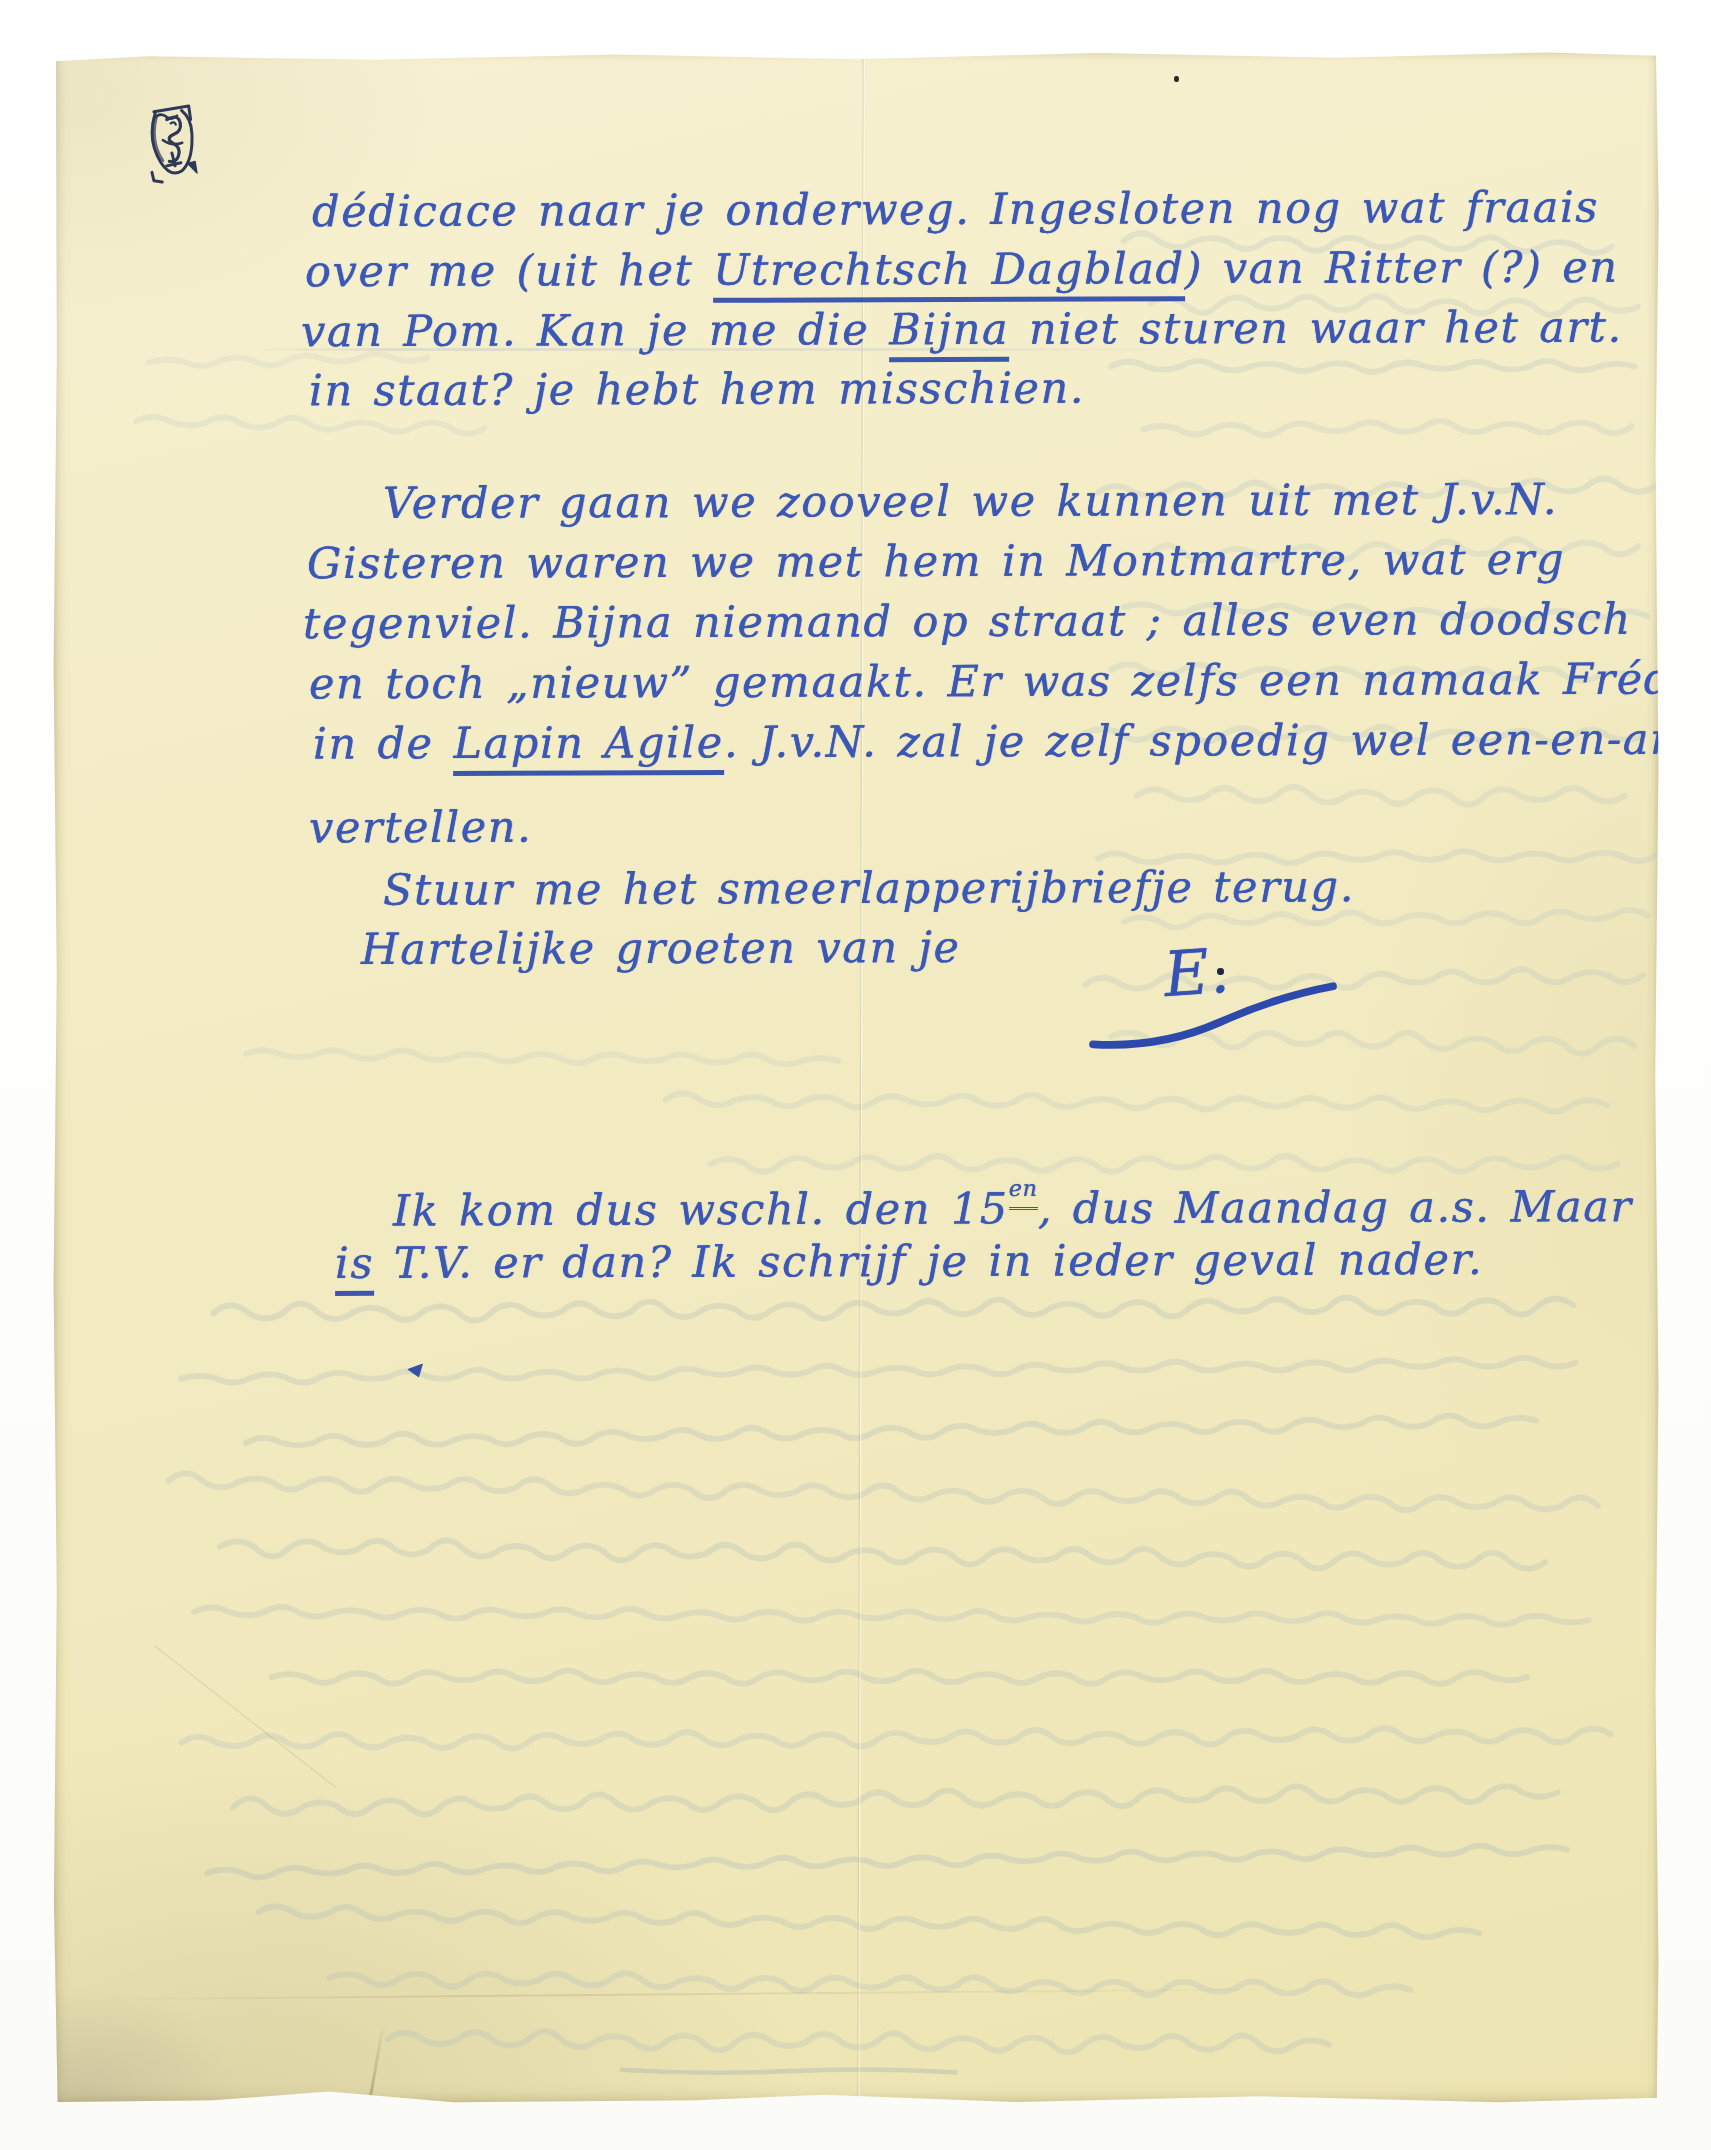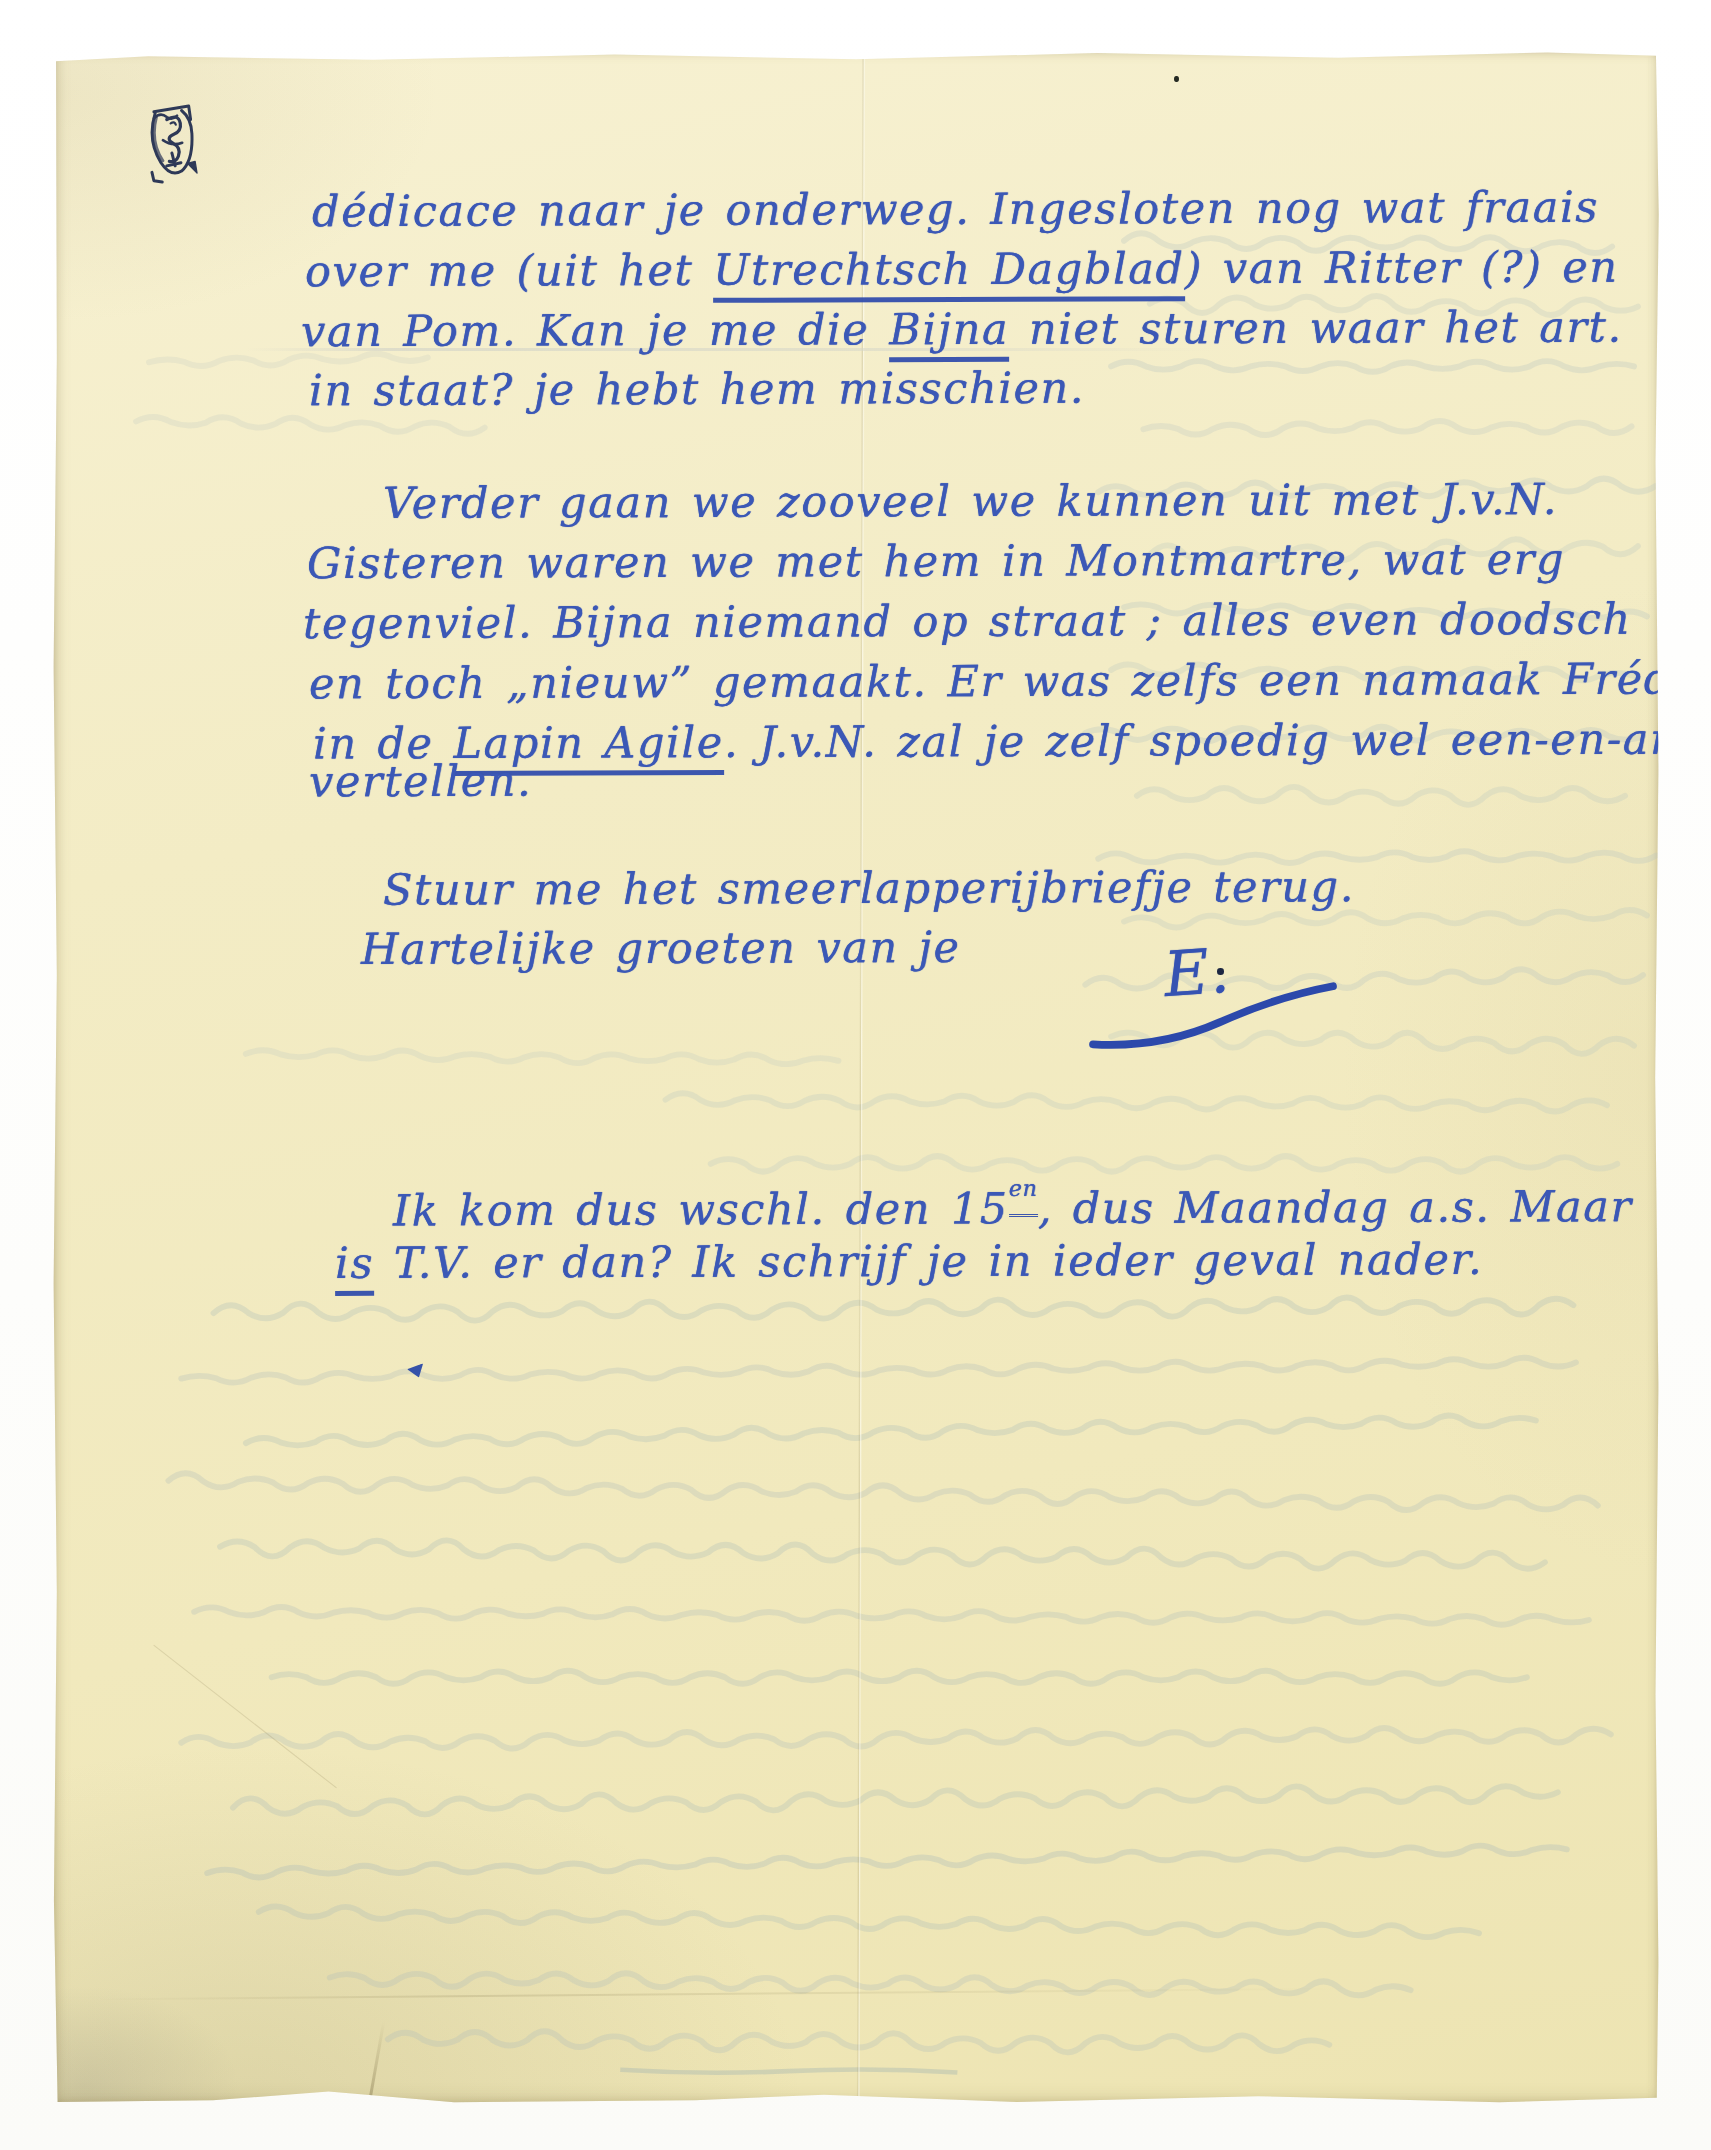--- a/index.html
+++ b/index.html
@@ -59,21 +59,21 @@
   .line{
     position:absolute;white-space:pre;
     font-family:"DejaVu Serif", serif;font-style:italic;
     font-size:43px;letter-spacing:1.6px;word-spacing:4.5px;line-height:60px;
     color:#3b58b6;
     text-shadow:0 0 0.8px rgba(55,82,178,0.95), 0.6px 0 0 rgba(55,82,178,0.35);
     transform:rotate(-0.2deg);
   }
   .u{border-bottom:5.2px solid rgba(44,73,171,0.92);padding-bottom:3.2px;}
   sup.ord{font-size:0.52em;position:relative;top:-0.55em;letter-spacing:0.6px;
-          border-bottom:3.9px double rgba(44,73,171,0.92);padding-bottom:13px;margin-top:36px;}
+          border-bottom:3.9px double rgba(44,73,171,0.92);padding-bottom:6px;margin-top:36px;}
   #signature-initial{
     position:absolute;left:1112px;top:886px;font-size:62px;color:#3552b2;
     font-style:italic;font-family:"DejaVu Serif", serif;
     text-shadow:0 0 1px rgba(53,82,178,0.9);transform:rotate(-4deg);
   }
   #signature-dot{position:absolute;left:1165px;top:918px;width:6.5px;height:6.5px;border-radius:50%;background:#1d2742;}
   #paper-speck{position:absolute;left:1122px;top:26px;width:4.5px;height:5.8px;border-radius:50%;background:#262b24;}
   #stray-ink-mark{
     position:absolute;left:356px;top:1315px;width:17px;height:13px;
     background:#2b4aa8;clip-path:polygon(0 15%,100% 0,55% 100%);
@@ -154,21 +154,21 @@
         <div class="line" style="left:249px;top:249px"><span>van Pom. Kan je me die </span><span class="u">Bijna</span><span> niet sturen waar het art.</span></div>
         <div class="line" style="left:257px;top:309px"><span>in staat? je hebt hem misschien.</span></div>
       </div>
 
       <div>
         <div class="line" style="left:331px;top:421px"><span>Verder gaan we zooveel we kunnen uit met J.v.N.</span></div>
         <div class="line" style="left:255px;top:481px"><span>Gisteren waren we met hem in Montmartre, wat erg</span></div>
         <div class="line" style="left:251px;top:541px"><span>tegenviel. Bijna niemand op straat ; alles even doodsch</span></div>
         <div class="line" style="left:257px;top:601px"><span>en toch „nieuw” gemaakt. Er was zelfs een namaak Frédé</span></div>
         <div class="line" style="left:261px;top:661px"><span>in de </span><span class="u">Lapin Agile</span><span>. J.v.N. zal je zelf spoedig wel een-en-ander</span></div>
-        <div class="line" style="left:257px;top:701px"><span>vertellen.</span></div>
+        <div class="line" style="left:257px;top:747px"><span>vertellen.</span></div>
       </div>
 
       <div>
         <div class="line" style="left:331px;top:808px"><span>Stuur me het smeerlapperijbriefje terug.</span></div>
         <div class="line" style="left:309px;top:868px"><span>Hartelijke groeten van je</span></div>
       </div>
 
       <div>
         <div id="signature-initial">E.</div>
         <div id="signature-dot"></div>

